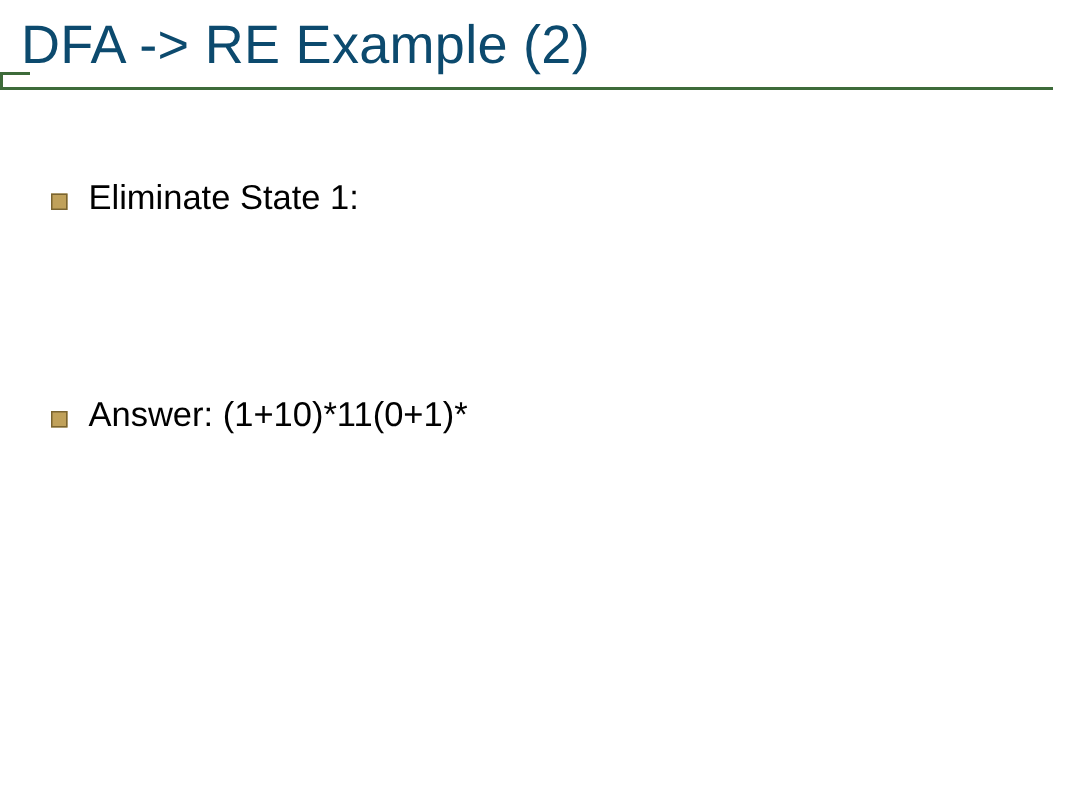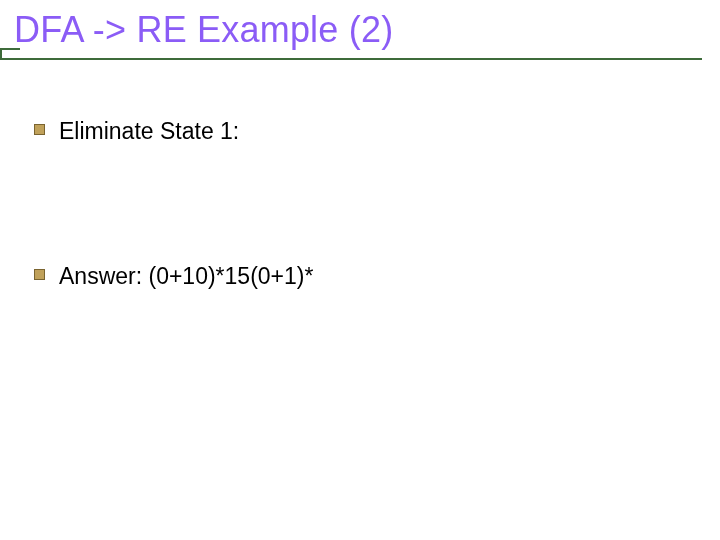--- a/index.html
+++ b/index.html
@@ -14,21 +14,21 @@
     width: 720px;
     height: 540px;
     position: relative;
     padding: 0;
   }
   .title-wrap {
     position: relative;
     padding: 10px 0 0 14px;
   }
   .title {
-    color: #8b5cf6;
+    color: #0c4a6e;
     font-size: 36px;
     font-weight: 400;
     letter-spacing: 0.2px;
     line-height: 1.1;
     padding-bottom: 8px;
   }
   .title-underline {
     position: absolute;
     left: 0;
     right: 18px;
@@ -51,21 +51,21 @@
     top: -10px;
     height: 12px;
     border-left: 2px solid #3d6b3a;
   }
   .content {
     position: relative;
     padding: 60px 0 0 34px;
   }
   .bullet-item {
     display: flex;
-    align-items: flex-start;
+    align-items: center;
     gap: 14px;
     margin-bottom: 118px;
   }
   .bullet-item:last-child { margin-bottom: 0; }
   .bullet-icon {
     width: 11px;
     height: 11px;
     background: #c0a15a;
     border: 1px solid #7a6430;
     margin-top: 6px;
@@ -91,18 +91,18 @@
   <div class="content">
 
     <div class="bullet-item">
       <div class="bullet-icon"></div>
       <div class="bullet-text">Eliminate State 1:</div>
     </div>
 
 
     <div class="bullet-item">
       <div class="bullet-icon"></div>
-      <div class="bullet-text">Answer:  (0+10)*15(0+1)*</div>
+      <div class="bullet-text">Answer:  (1+10)*11(0+1)*</div>
     </div>
 
   </div>
 
 </div>
 
 </body></html>

